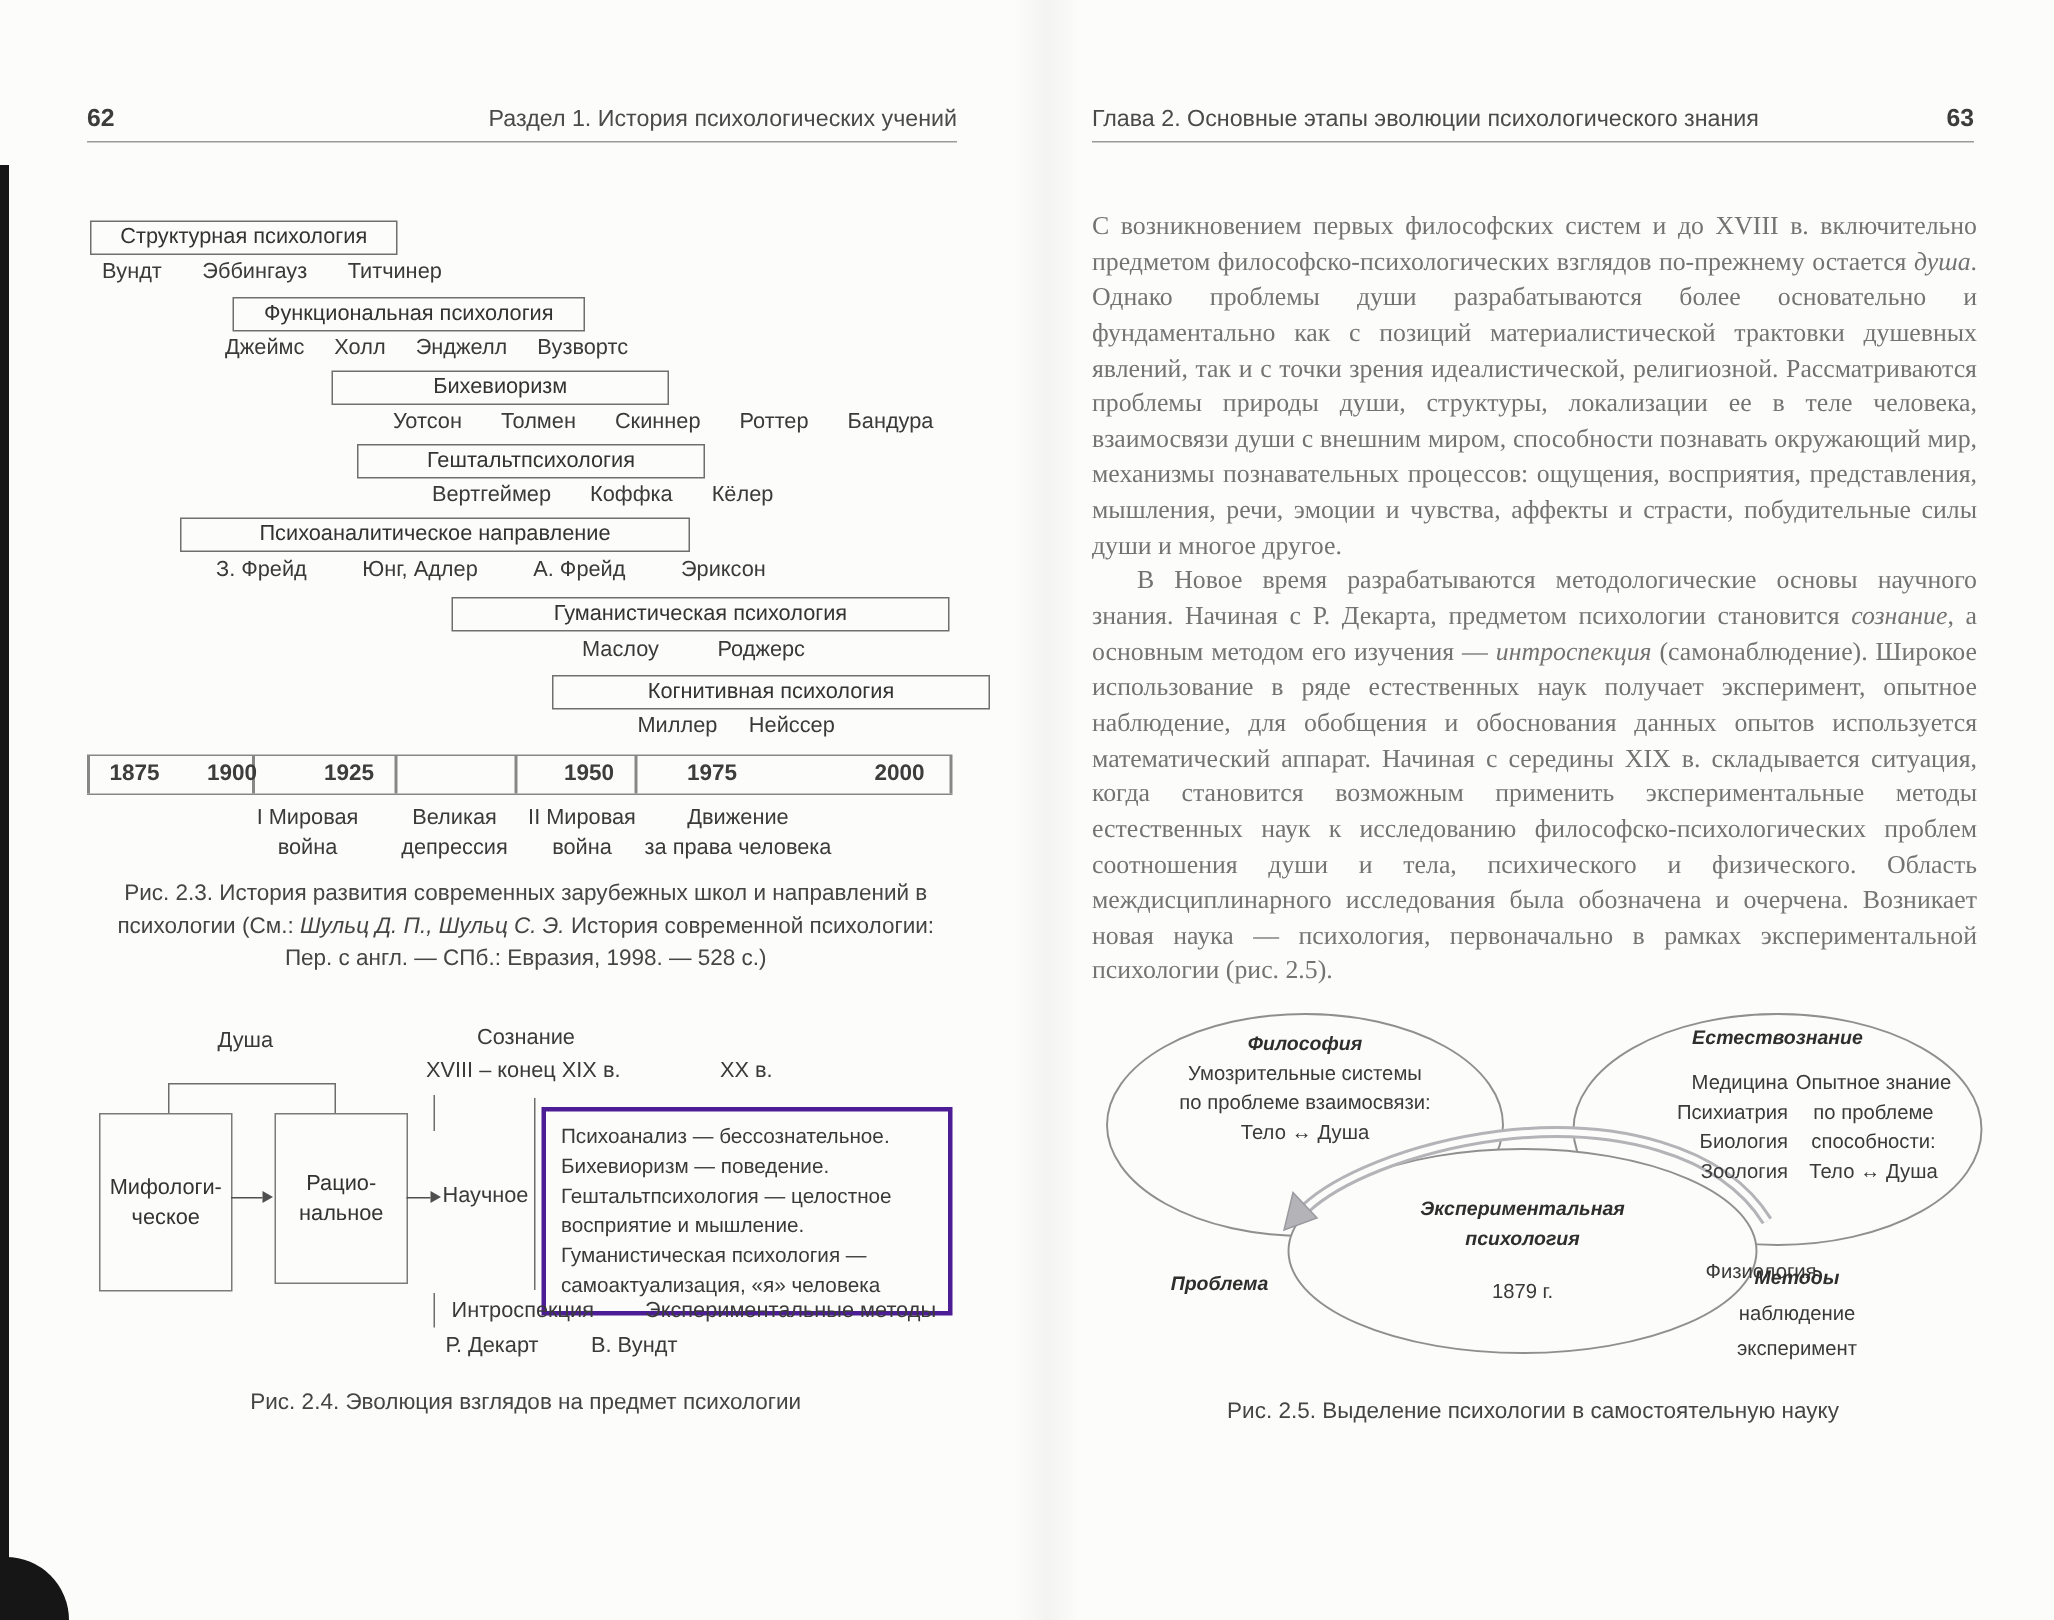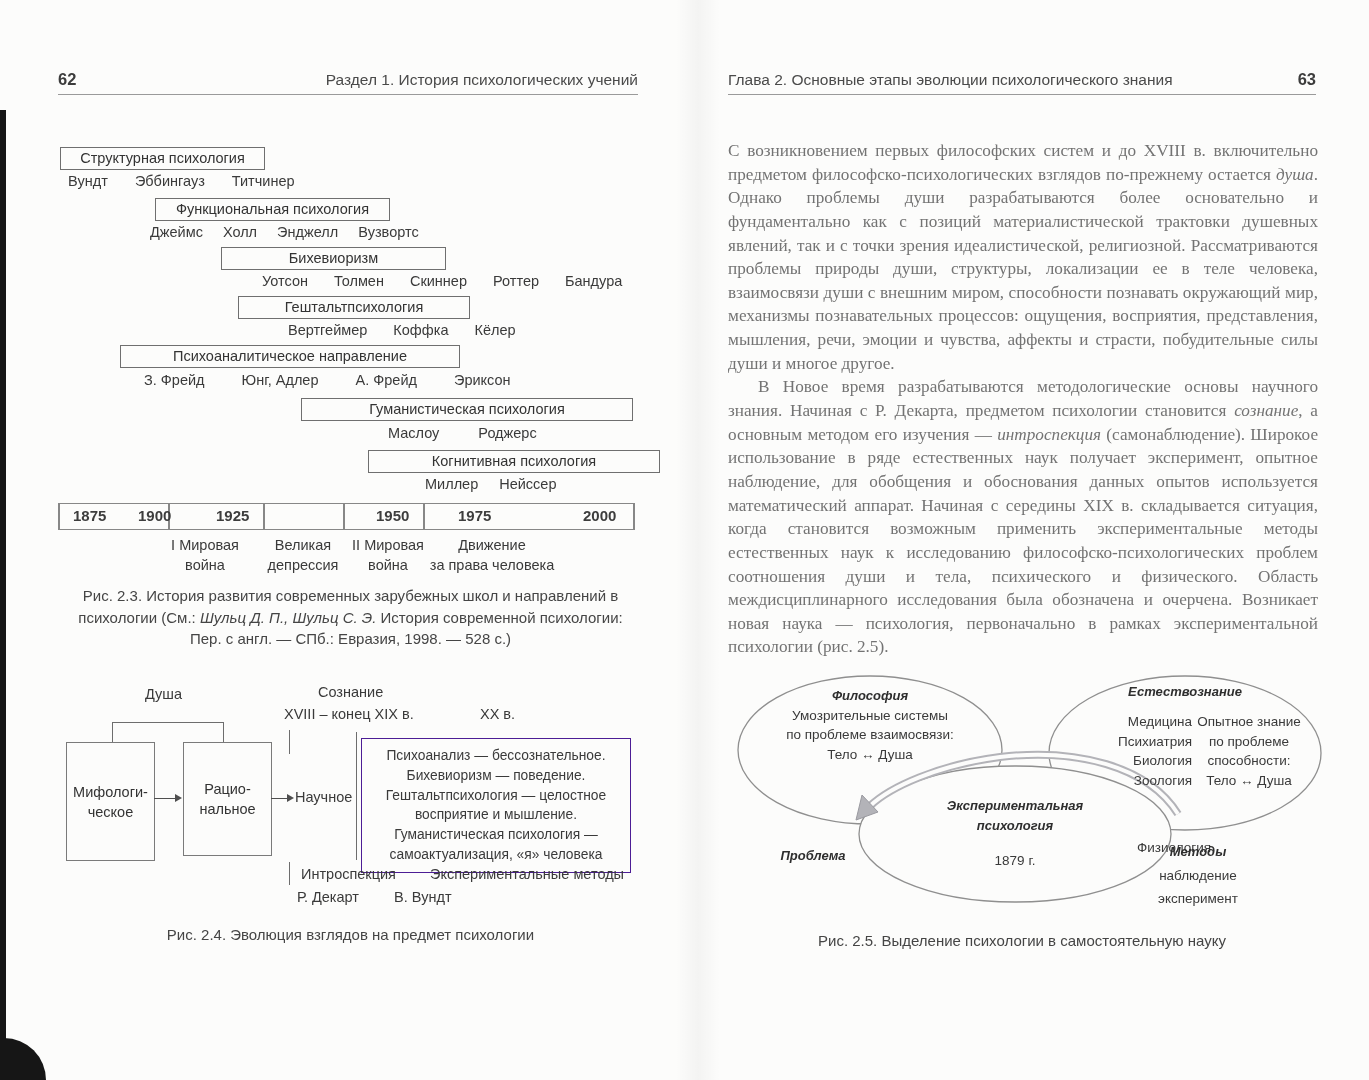--- a/index.html
+++ b/index.html
@@ -27,21 +27,21 @@
   .it{font-style:italic;}
 
   
   .fig24{position:absolute;left:58px;top:678px;width:602px;height:238px;font-size:14.5px;color:#3a3a3a;}
   .fbox{position:absolute;border:1.3px solid #7a7a7a;display:flex;align-items:center;justify-content:center;
         text-align:center;white-space:pre-line;color:#333;background:#fcfcfb;line-height:20px;}
   .hline{position:absolute;height:1.4px;background:#6d6d6d;}
   .vline{position:absolute;width:1.4px;background:#6d6d6d;}
   .harrow{position:absolute;height:1.4px;background:#4f4f4f;}
   .harrow::after{content:'';position:absolute;right:-7px;top:-3.6px;border-top:4.3px solid transparent;border-bottom:4.3px solid transparent;border-left:7.5px solid #4f4f4f;}
-  .focusbox{position:absolute;border:1px solid #4c1d95;font-size:13.8px;line-height:19.8px;padding:7px 10px;color:#3a3a3a;text-align:center;}
+  .focusbox{position:absolute;border:3px solid #4c1d95;font-size:13.8px;line-height:19.8px;padding:7px 10px;color:#3a3a3a;}
   .dlabel{position:absolute;white-space:nowrap;}
 
   
   .body-text{position:absolute;left:728px;top:139px;width:590px;color:#737373;}
   .body-text p{margin:0;font-family:"Liberation Serif",serif;font-size:17.2px;line-height:1.375;text-align:justify;}
   .body-text p.ind{text-indent:30px;}
 
   
   .fig25{position:absolute;left:728px;top:666px;width:600px;height:252px;font-size:13.5px;color:#3a3a3a;line-height:19.5px;}
   .fig25 svg{position:absolute;left:0;top:0;}

